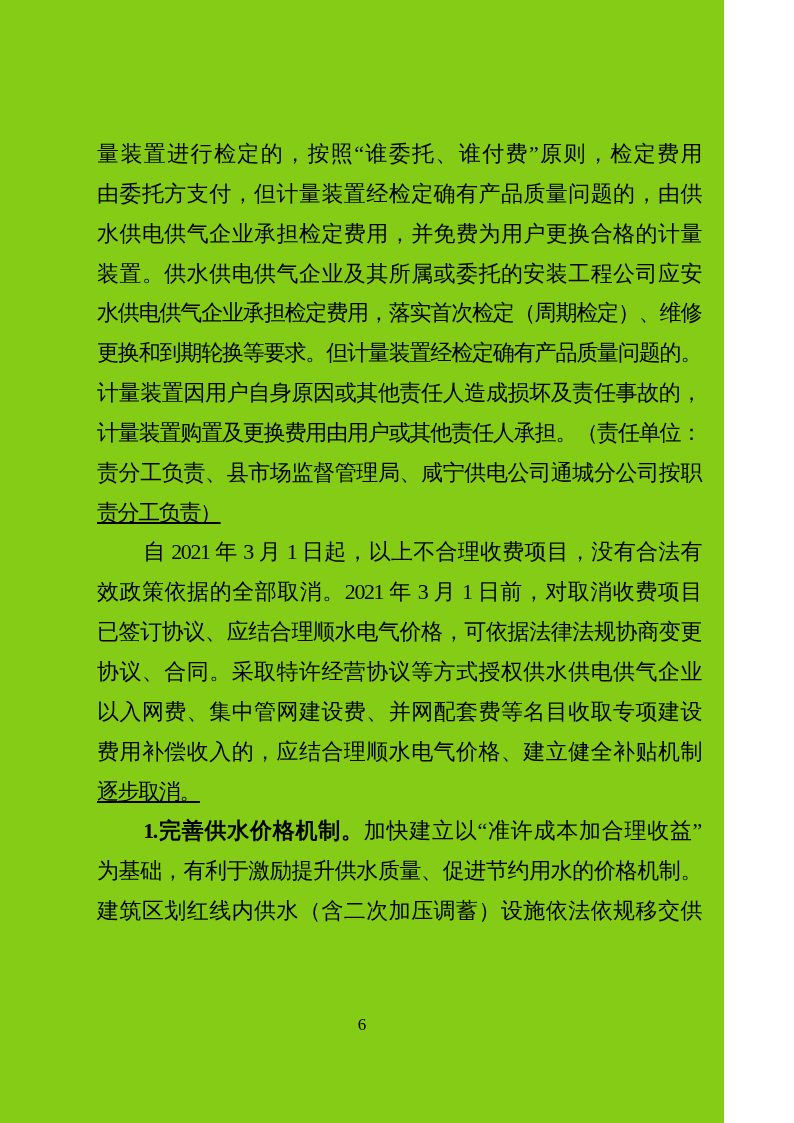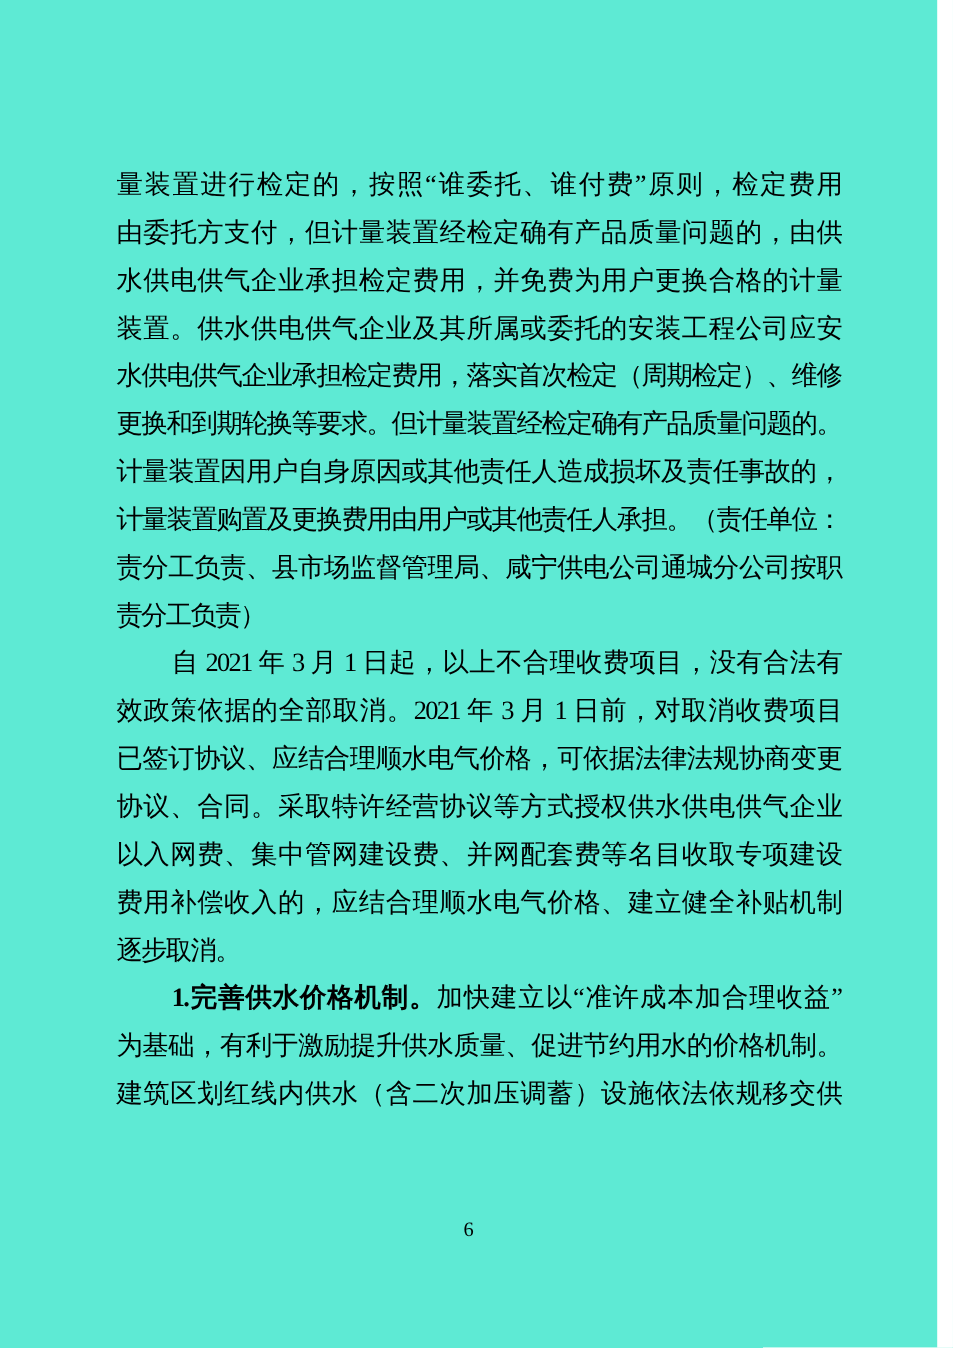--- a/index.html
+++ b/index.html
@@ -2,43 +2,44 @@
 <html><head>
 <meta charset="utf-8">
 <style>
   html, body {
     margin: 0;
     padding: 0;
     background: #ffffff;
   }
   .page {
     position: relative;
-    width: 781px;
+    width: 724px;
     height: 1123px;
-    background: #5eead4;
+    background: #84cc16;
     color: #000000;
     font-family: "Liberation Serif", "DejaVu Serif", serif;
     overflow: hidden;
   }
   .text-block {
     position: absolute;
     left: 97px;
     top: 134px;
     width: 604px;
     font-size: 22px;
     line-height: 39.85px;
     letter-spacing: -1.4px;
   }
   .line {
     text-align: justify;
     text-align-last: justify;
   }
   .line.no-just {
     text-align: left;
     text-align-last: left;
+    text-decoration: underline;
   }
   .line.indent {
     text-indent: 2.1em;
   }
   .seg { font-weight: normal; }
   .seg.bold { font-weight: bold; }
   .page-number {
     position: absolute;
     top: 1015px;
     left: 0;

